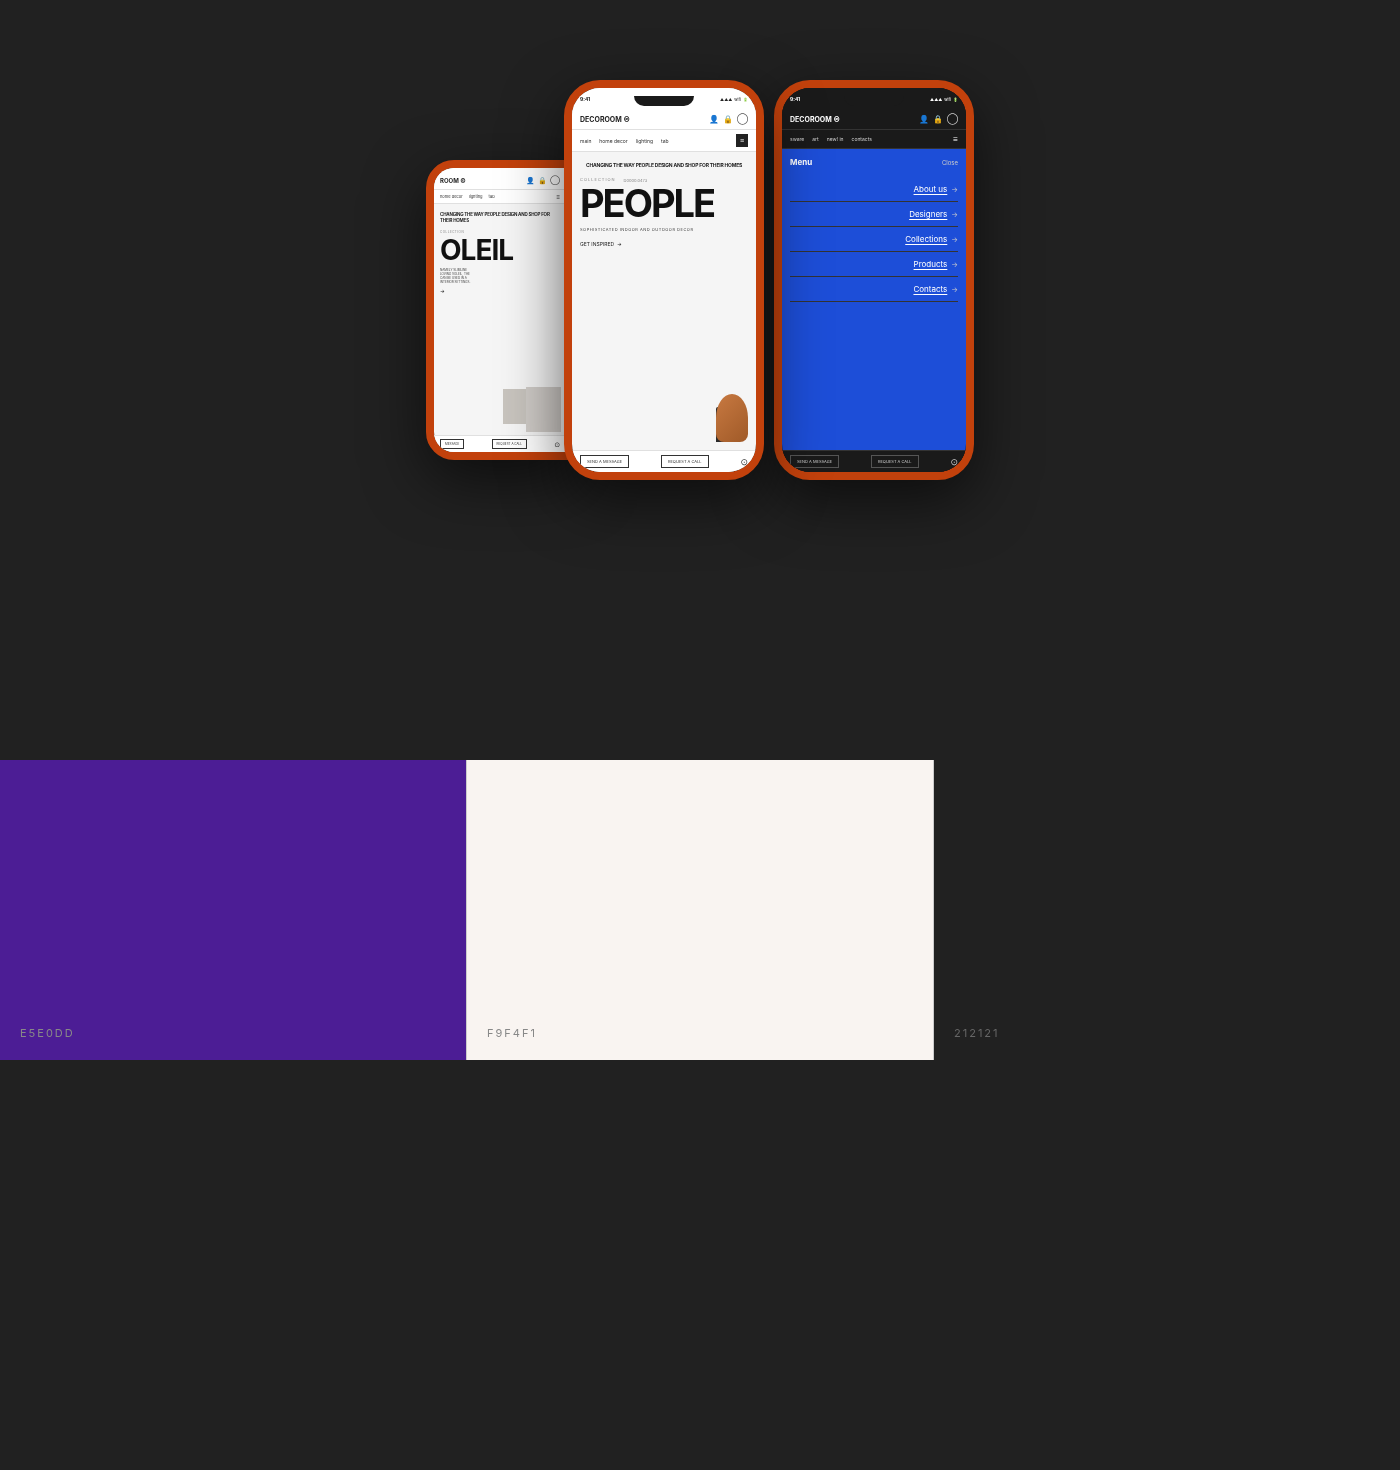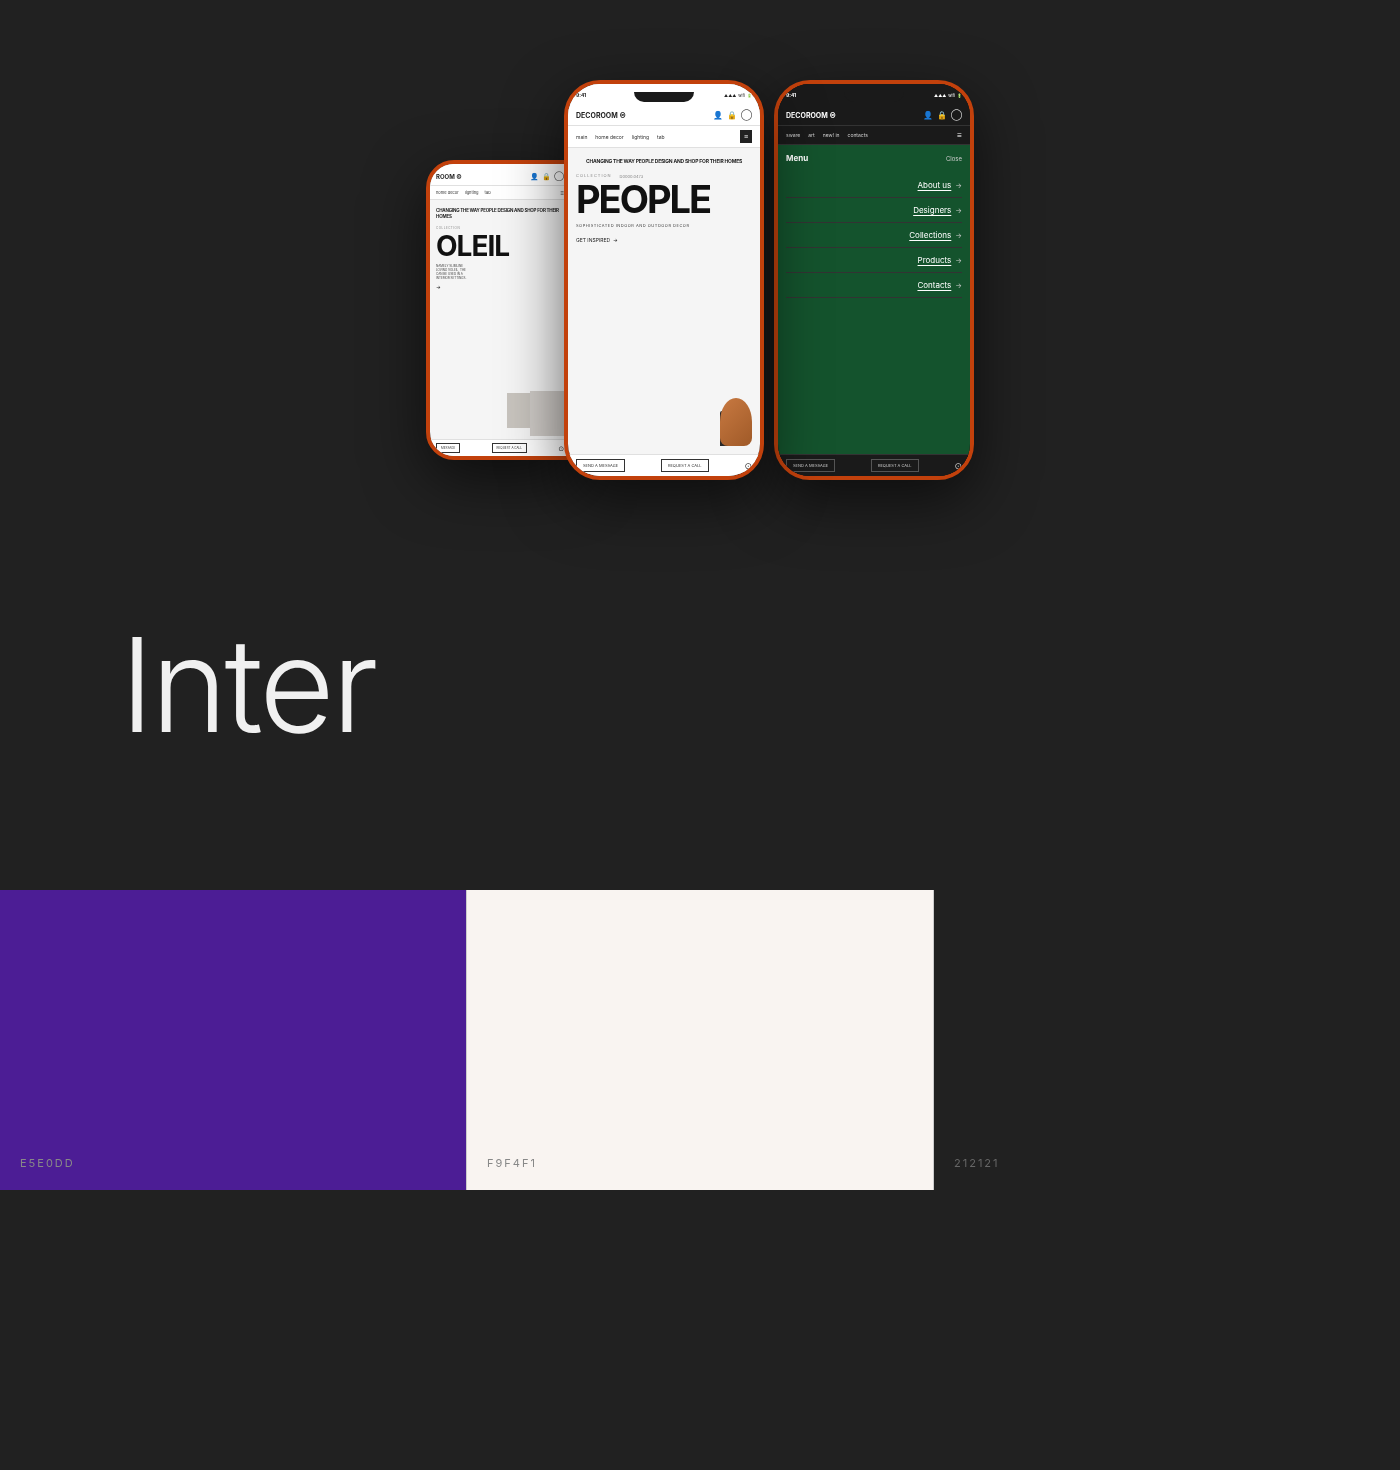--- a/index.html
+++ b/index.html
@@ -24,21 +24,21 @@
     .phone-wrapper {
       position: relative;
       display: flex;
       justify-content: center;
     }
 
     .phone-frame {
       position: relative;
       border-radius: 36px;
       background: #1a1a1a;
-      border: 4px solid #c2410c;
+      border: 8px solid #c2410c;
       overflow: hidden;
       box-shadow: 0 20px 60px rgba(0,0,0,0.6);
     }
 
     
     .phone-1 {
       width: 148px;
       height: 300px;
       border-radius: 28px 0 0 28px;
       margin-right: -10px;
@@ -146,21 +146,21 @@
       align-items: center;
       justify-content: space-between;
     }
     .p3-logo { font-size: 7px; font-weight: 700; color: #fff; }
     .p3-icons { display: flex; gap: 4px; font-size: 8px; color: #ccc; }
     .p3-nav { background: #1a1a1a; padding: 4px 8px; border-bottom: 0.5px solid #333; display: flex; gap: 8px; align-items: center; }
     .p3-nav span { font-size: 5px; color: #ccc; }
     .p3-nav .hamburger { font-size: 8px; color: #fff; margin-left: auto; }
 
     .p3-menu {
-      background: #14532d;
+      background: #1d4ed8;
       flex: 1;
       padding: 8px;
     }
     .p3-menu-header {
       display: flex;
       justify-content: space-between;
       align-items: center;
       margin-bottom: 10px;
     }
     .p3-menu-title { font-size: 8px; font-weight: 700; color: #fff; }
@@ -435,21 +435,20 @@
           <div class="p3-footer-btn">REQUEST A CALL</div>
           <div class="p3-share">⊙</div>
         </div>
       </div>
     </div>
   </div>
 
 </div>
 
 <div class="typography-section">
-  <div class="typography-font">Inter</div>
 </div>
 
 <div class="palette-section">
   <div class="color-swatch swatch-1">
     <span class="color-code">E5E0DD</span>
   </div>
   <div class="swatch-divider"></div>
   <div class="color-swatch swatch-2">
     <span class="color-code">F9F4F1</span>
   </div>

